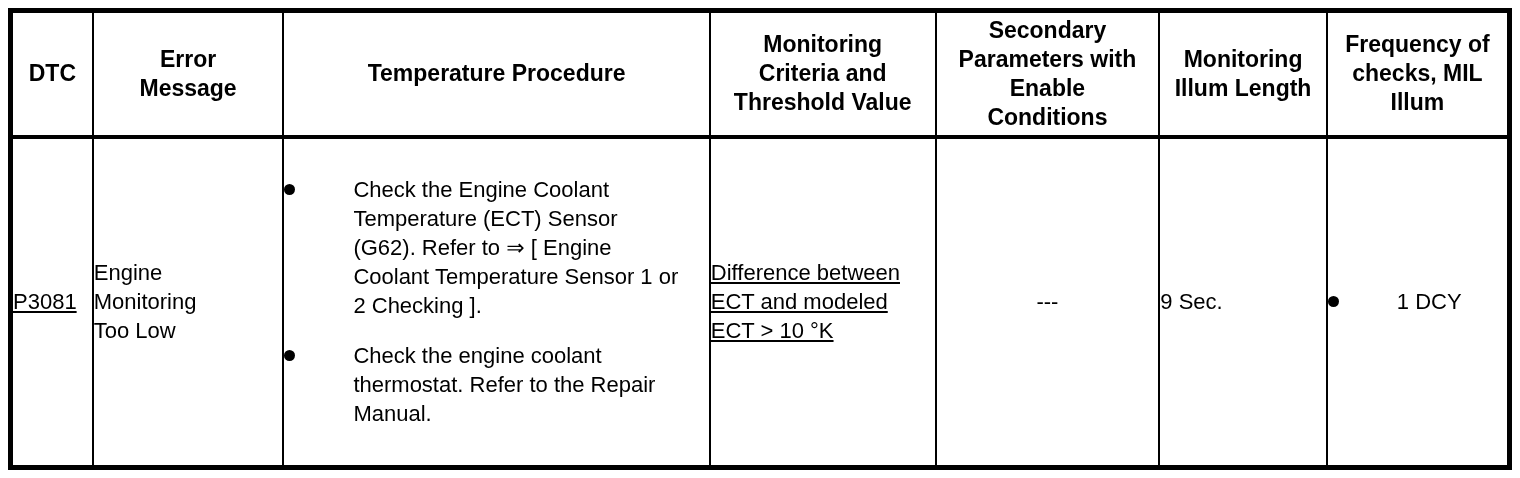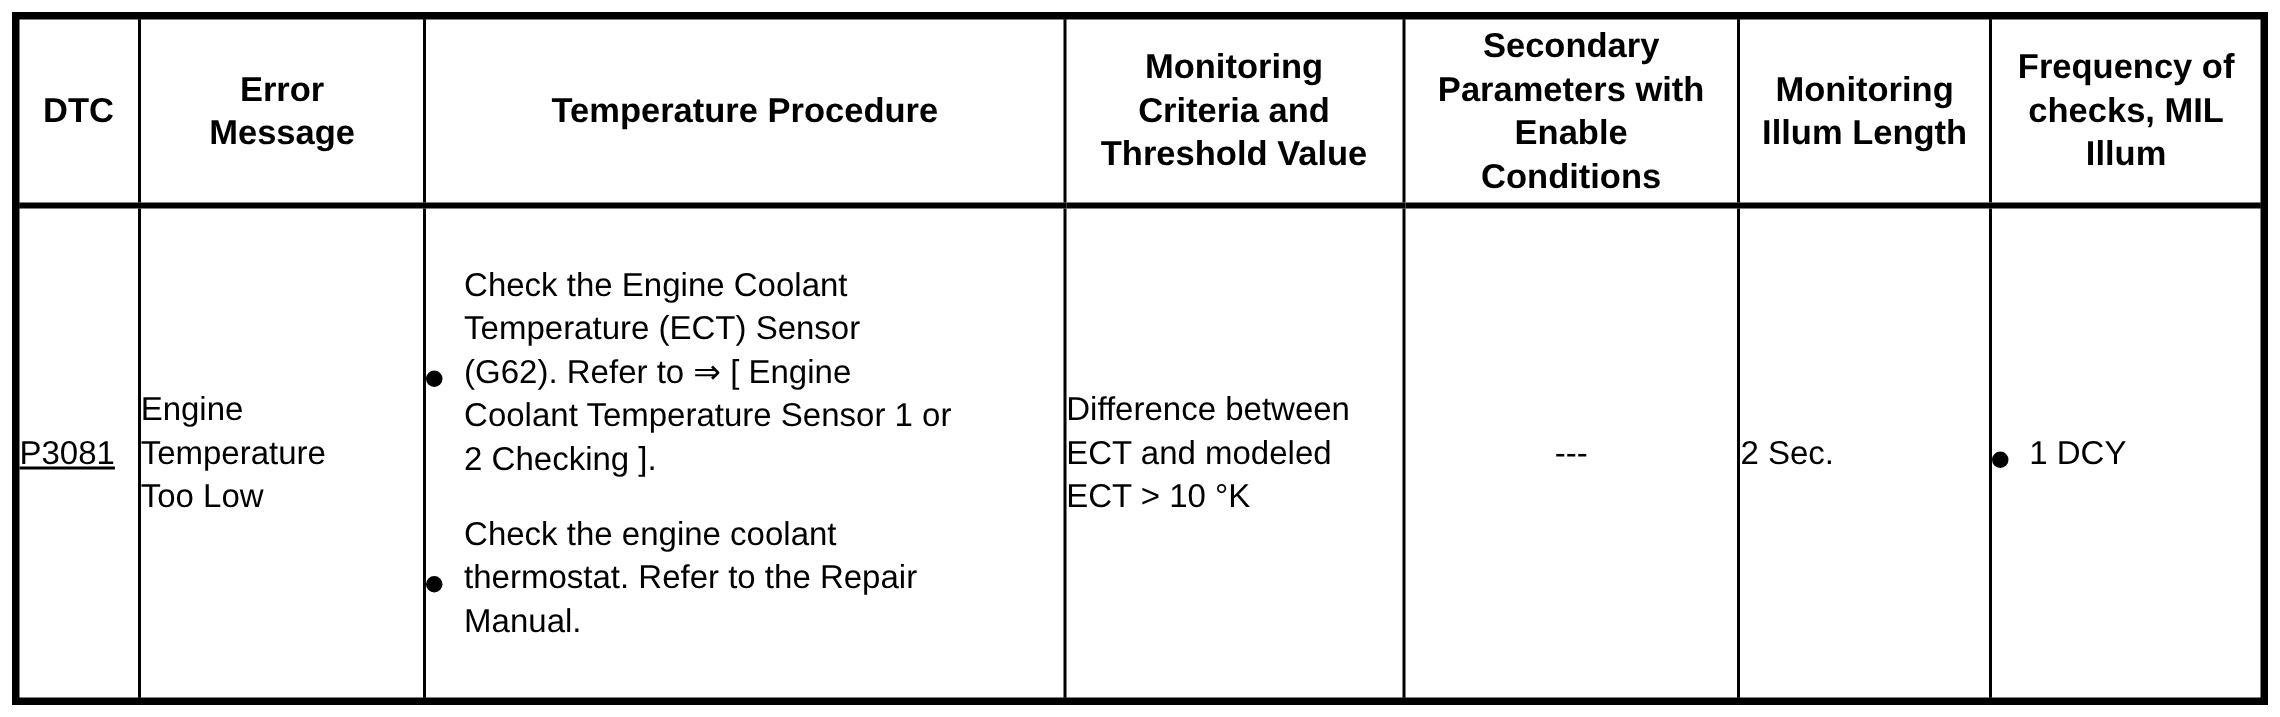--- a/index.html
+++ b/index.html
@@ -47,27 +47,28 @@
     height: 322px;
     font-size: 22px;
     line-height: 29px;
     vertical-align: middle;
   }
   td.cell-dtc { padding-left: 5px; text-align: left; text-decoration: underline; }
   td.cell-error { padding-left: 5px; text-align: left; }
   td.cell-error .wrap { display: inline-block; max-width: 132px; }
   td.cell-procedure { vertical-align: top; padding: 8px 10px 0 36px; }
   td.cell-criteria { padding-left: 6px; text-align: left; }
-  td.cell-criteria .wrap { display: inline-block; max-width: 198px; }
+  td.cell-criteria .wrap { display: inline-block; max-width: 198px; text-decoration: underline; }
   td.cell-secondary { text-align: center; }
   td.cell-monitoring { padding-left: 7px; text-align: left; }
   td.cell-frequency { vertical-align: top; padding: 122px 0 0 32px; }
   .bullet-item {
     display: flex;
-    align-items: center;
+    align-items: flex-start;
+    gap: 44px;
   }
   .bullet-item + .bullet-item { margin-top: 21px; }
   .bullet-dot {
     flex: none;
     width: 11px;
     height: 11px;
     border-radius: 50%;
     background: #000;
     margin-top: 9px;
     margin-right: 14px;
@@ -122,40 +123,40 @@
 Illum</span>
         </th>
       </tr>
     </thead>
     <tbody>
       <tr>
         <td class="cell-dtc">
           <span>P3081</span>
         </td>
         <td class="cell-error">
-          <span class="wrap">Engine Temperature Too Low</span>
+          <span class="wrap">Engine Monitoring Too Low</span>
         </td>
         <td class="cell-procedure">
           <div class="bullet-item">
             <span class="bullet-dot"></span>
             <span class="bullet-text">Check the Engine Coolant Temperature (ECT) Sensor (G62). Refer to ⇒ [ Engine Coolant Temperature Sensor 1 or 2 Checking ].</span>
           </div>
           <div class="bullet-item">
             <span class="bullet-dot"></span>
             <span class="bullet-text">Check the engine coolant thermostat. Refer to the Repair Manual.</span>
           </div>
         </td>
         <td class="cell-criteria">
           <span class="wrap">Difference between ECT and modeled ECT &gt; 10 °K</span>
         </td>
         <td class="cell-secondary">
           <span>---</span>
         </td>
         <td class="cell-monitoring">
-          <span>2 Sec.</span>
+          <span>9 Sec.</span>
         </td>
         <td class="cell-frequency">
           <div class="bullet-item">
             <span class="bullet-dot"></span>
             <span class="freq-text">1 DCY</span>
           </div>
         </td>
       </tr>
     </tbody>
   </table>

